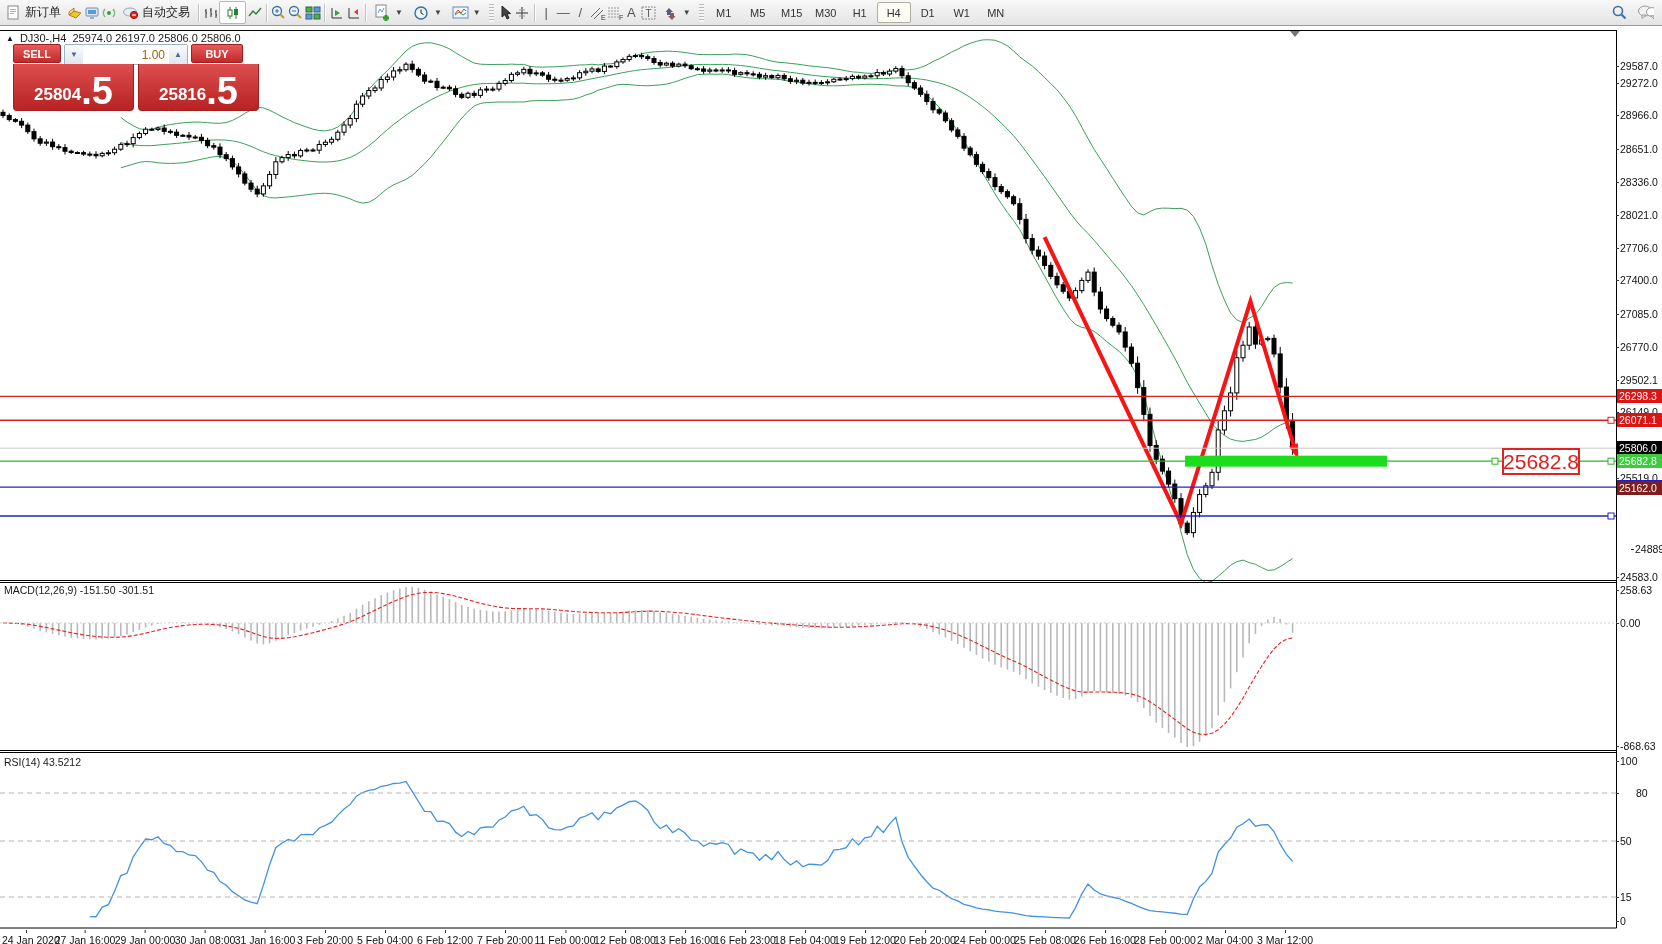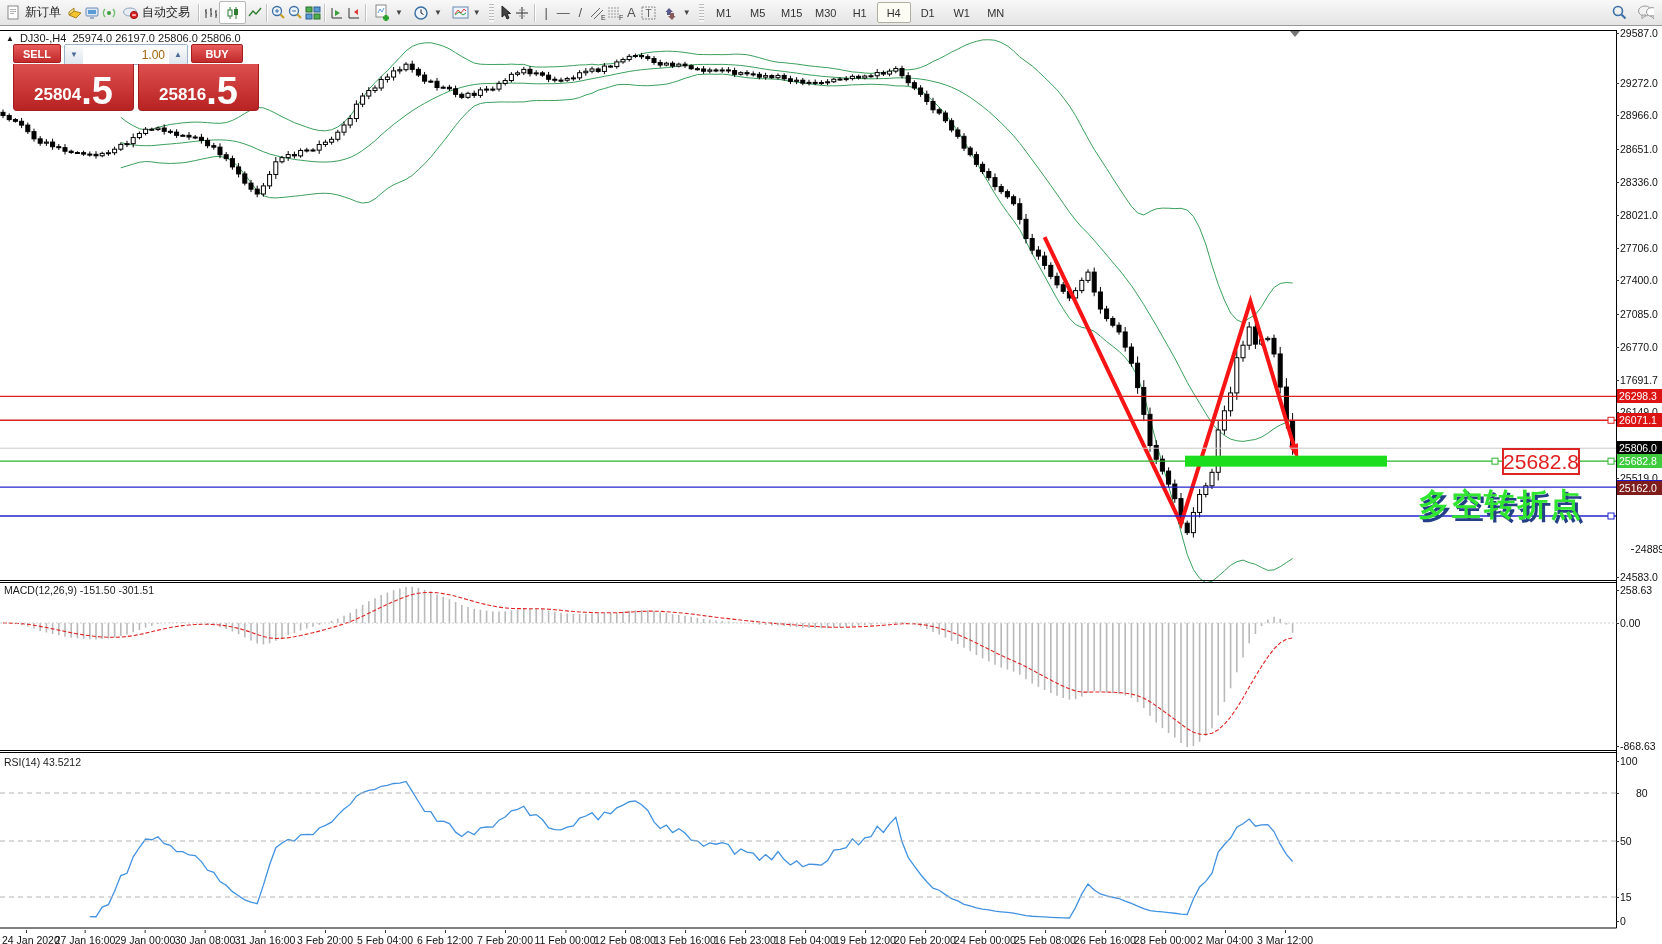--- a/index.html
+++ b/index.html
@@ -976,34 +976,33 @@
         <span class="pp-main">25816</span>
         <span class="pp-big">.5</span>
       </div>
     </div>
   </div>
 
   <div class="pane-label" style="top:558px">MACD(12,26,9) -151.50 -301.51</div>
   <div class="pane-label" style="top:730px">RSI(14) 43.5212</div>
 
   <div class="big-level-label">25682.8</div>
-  <div class="cn-note">多空转折点</div>
 
   <div id="price-axis">
-      <div class="tick" style="top: 3px;">29587.0</div>
+      <div class="tick" style="top: 36px;">29587.0</div>
       <div class="tick" style="top: 53.1745px;">29272.0</div>
       <div class="tick" style="top: 85.4011px;">28966.0</div>
       <div class="tick" style="top: 118.576px;">28651.0</div>
       <div class="tick" style="top: 151.75px;">28336.0</div>
       <div class="tick" style="top: 184.924px;">28021.0</div>
       <div class="tick" style="top: 218.099px;">27706.0</div>
       <div class="tick" style="top: 250.326px;">27400.0</div>
       <div class="tick" style="top: 283.5px;">27085.0</div>
       <div class="tick" style="top: 316.674px;">26770.0</div>
-      <div class="tick" style="top: 349.849px;">17691.7</div>
+      <div class="tick" style="top: 349.849px;">29502.1</div>
       <div class="tick" style="top: 382.076px;">26149.0</div>
       <div class="tick" style="top: 448.424px;">25519.0</div>
       <div class="tick" style="top: 519px; margin-left: 15px;">24889.0</div>
       <div class="tick" style="top: 547px;">24583.0</div>
       <div class="badge" style="top: 366.352px; background: rgb(221, 20, 20);">26298.3</div>
       <div class="badge" style="top: 390.28px; background: rgb(221, 20, 20);">26071.1</div>
       <div class="badge" style="top: 418.199px; background: rgb(0, 0, 0);">25806.0</div>
       <div class="badge" style="top: 431.174px; background: rgb(62, 204, 62);">25682.8</div>
       <div class="badge" style="top: 457.102px; background: rgb(29, 29, 204);">25436.6</div>
       <div class="badge" style="top: 458px; background: #7f1d1d;">25162.0</div>

